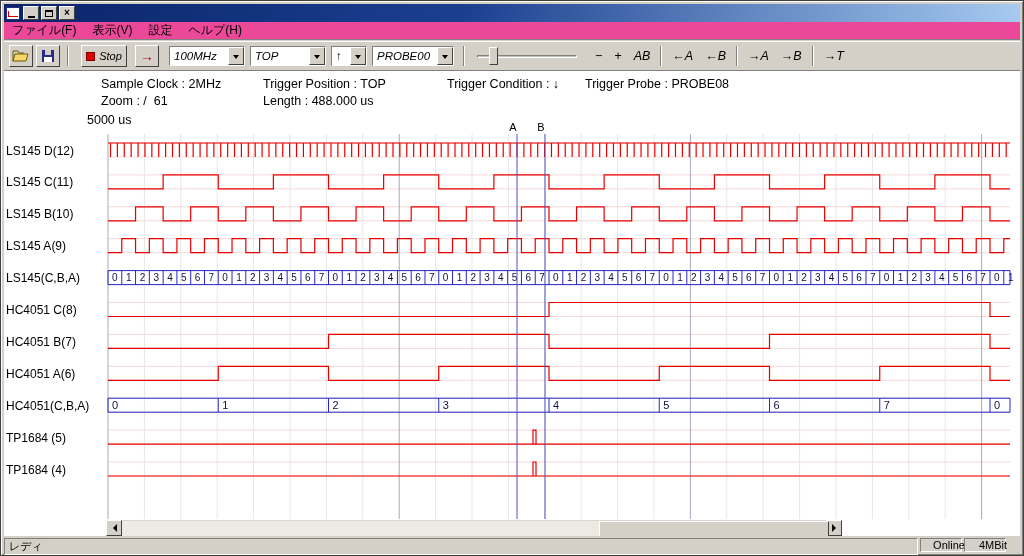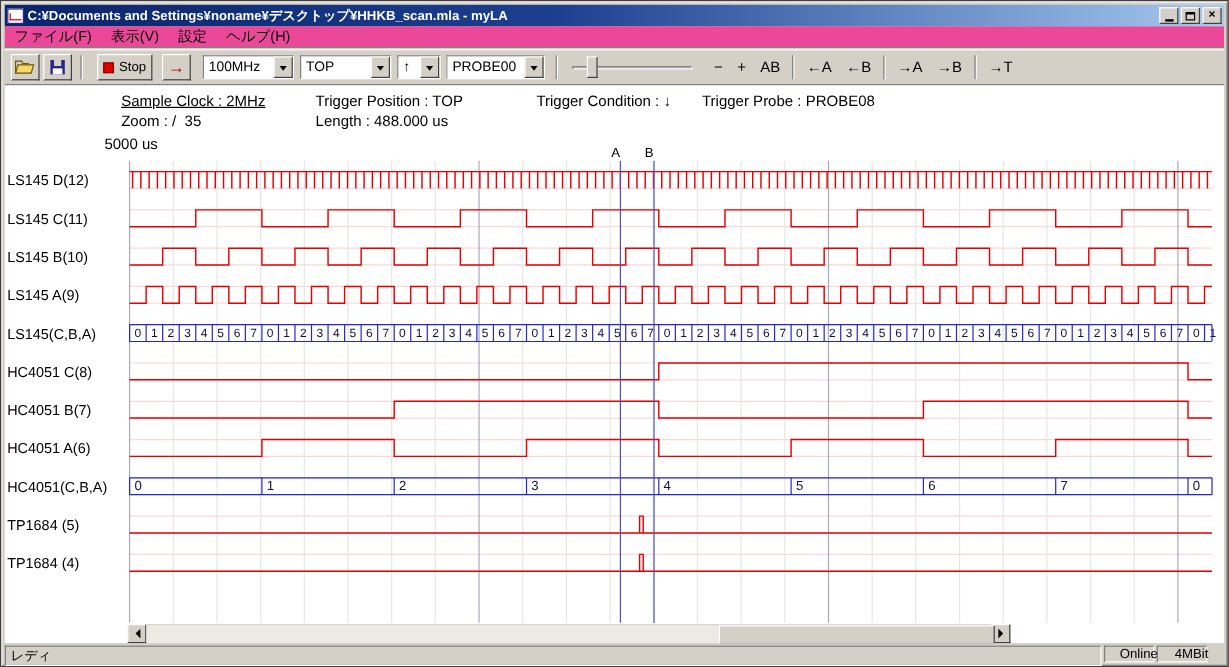--- a/index.html
+++ b/index.html
@@ -38,20 +38,21 @@
     position:absolute; left:3px; right:3px; top:21px; height:18px;
     display:flex; align-items:center; background:#ec4899;
     border-bottom:1px solid #808080;
   }
   .menu-item { padding:1px 8px; }
   
   .toolbar {
     position:absolute; left:3px; right:3px; top:40px; height:29px;
     display:flex; align-items:center; background:#d4d0c8; padding-left:5px;
     border-top:1px solid #fff;
+    font-style:italic;
   }
   .tbtn {
     height:22px; min-width:24px; margin-right:3px;
     background:#d4d0c8; border:1px solid; border-color:#fff #404040 #404040 #fff;
     display:flex; align-items:center; justify-content:center; font-size:11px;
   }
   .tsep { width:2px; height:20px; border-left:1px solid #808080; border-right:1px solid #fff; margin:0 4px; }
   .stop-btn { width:46px; margin-left:8px; gap:4px; }
   .stop-square { width:9px; height:9px; background:#e00000; border:1px solid #800000; }
   .run-arrow { color:#b00000; font-weight:bold; font-size:14px; }
@@ -100,21 +101,20 @@
   
   #wave-svg { position:absolute; left:0; top:0; pointer-events:none; font-family:"Liberation Sans","DejaVu Sans",sans-serif; }
 </style>
 </head>
 <body>
 
 <div class="frame">
 
   <div class="titlebar">
     <div class="app-icon"></div>
-    <span class="title-text">C:¥Documents and Settings¥noname¥デスクトップ¥HHKB_scan.mla - myLA</span>
     <div class="winbtns">
       <div class="winbtn">
           <div class="glyph-min"></div>
         </div>
       <div class="winbtn">
           <div class="glyph-max"></div>
         </div>
       <div class="winbtn">
           <span>×</span>
         </div>
@@ -190,25 +190,25 @@
     <div class="flatbtn">←B</div>
     <div class="tsep"></div>
     <div class="flatbtn">→A</div>
     <div class="flatbtn">→B</div>
     <div class="tsep"></div>
     <div class="flatbtn">→T</div>
   </div>
 
   <div class="client"></div>
 
-  <div class="info-text" style="left:100px; top:76px;text-decoration:underline;">Sample Clock : 2MHz</div>
+  <div class="info-text" style="left:100px; top:76px;">Sample Clock : 2MHz</div>
   <div class="info-text" style="left:262px; top:76px;">Trigger Position : TOP</div>
   <div class="info-text" style="left:446px; top:76px;">Trigger Condition : ↓</div>
   <div class="info-text" style="left:584px; top:76px;">Trigger Probe : PROBE08</div>
-  <div class="info-text" style="left:100px; top:93px;">Zoom : /  35</div>
+  <div class="info-text" style="left:100px; top:93px;">Zoom : /  61</div>
   <div class="info-text" style="left:262px; top:93px;">Length : 488.000 us</div>
   <div class="info-text" style="left:86px;  top:112px;">5000 us</div>
 
   <div class="hscrollbar">
     <div class="scroll-btn">
         <div class="arr-left"></div>
       </div>
     <div class="scroll-track">
       <div class="scroll-thumb"></div>
     </div>

